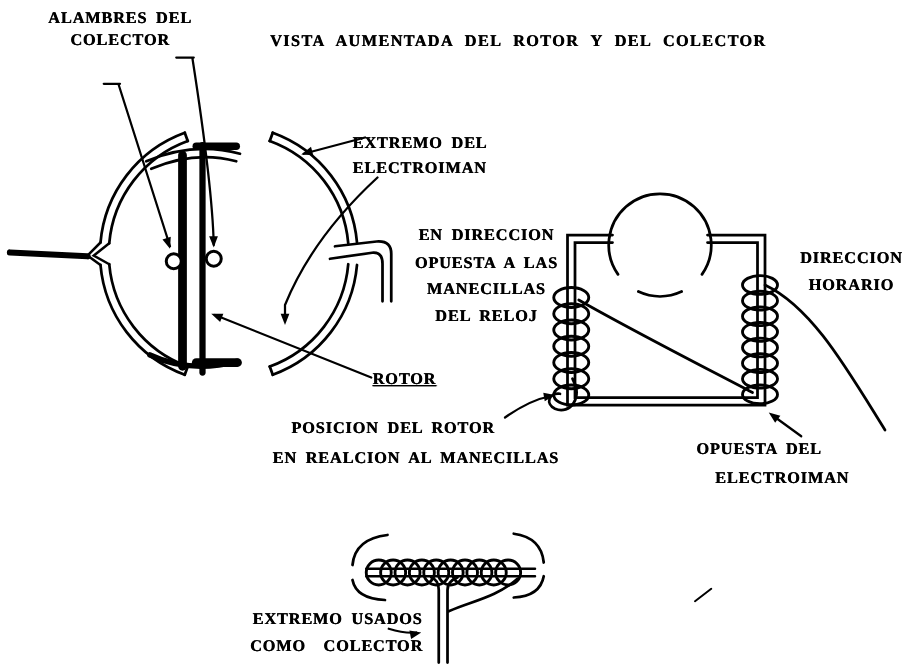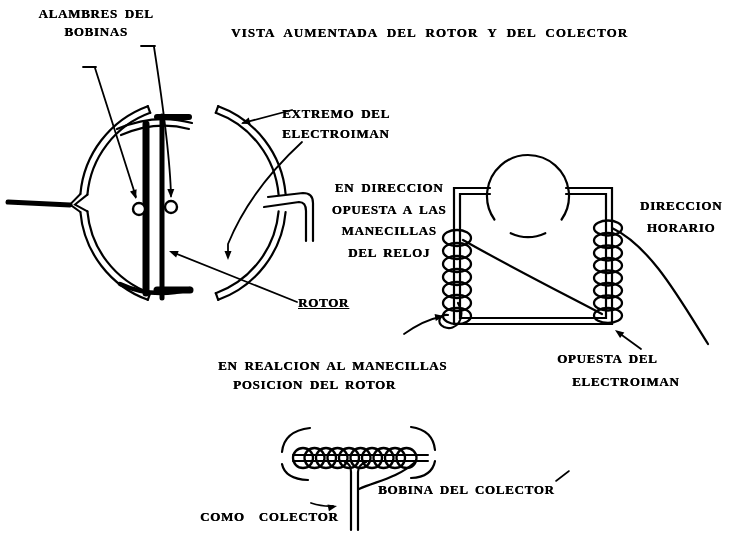--- a/index.html
+++ b/index.html
@@ -123,47 +123,47 @@
     </g>
 
     <g stroke="#000" fill="none" stroke-width="1.8" stroke-linecap="round">
       <path d="M311,503 Q324,507 333,506"></path>
       <polygon fill="#000" stroke="none" points="337,506 328.9,511.2 327.5,504.4"></polygon>
     </g>
   </svg>
 
   <div class="lbl center" style="left:30px;top:5px;width:132px;line-height:18px;">
     <span class="ln">ALAMBRES DEL</span>
-    <span class="ln">BOBINAS</span>
+    <span class="ln">COLECTOR</span>
   </div>
 
-  <div class="lbl title" style="left:231px;top:23px;text-align:center;">VISTA AUMENTADA DEL ROTOR Y DEL COLECTOR</div>
+  <div class="lbl title" style="left:216px;top:23px;text-align:center;">VISTA AUMENTADA DEL ROTOR Y DEL COLECTOR</div>
 
   <div class="lbl" style="left:282px;top:104px;">
     <span class="ln">EXTREMO DEL</span>
     <span class="ln">ELECTROIMAN</span>
   </div>
 
   <div class="lbl center ccw" style="left:320px;top:177px;width:138px;">
     <span class="ln">EN DIRECCION</span>
     <span class="ln">OPUESTA A LAS</span>
     <span class="ln">MANECILLAS</span>
     <span class="ln">DEL RELOJ</span>
   </div>
 
   <div class="lbl center cw" style="left:628px;top:195px;width:106px;">
     <span class="ln">DIRECCION</span>
     <span class="ln">HORARIO</span>
   </div>
 
   <div class="lbl" style="left:298px;top:293px;text-decoration:underline;">ROTOR</div>
 
-  <div class="lbl" style="left:233px;top:332px;margin-top:43px;">POSICION DEL ROTOR</div>
+  <div class="lbl" style="left:233px;top:332px;">POSICION DEL ROTOR</div>
   <div class="lbl" style="left:218px;top:356px;">EN REALCION AL MANECILLAS</div>
 
   <div class="lbl" style="left:557px;top:349px;">OPUESTA DEL</div>
   <div class="lbl" style="left:572px;top:372px;">ELECTROIMAN</div>
 
+  <div class="lbl" style="left:202px;top:485px;">EXTREMO USADOS</div>
   <div class="lbl wide" style="left:200px;top:507px;">COMO COLECTOR</div>
 
-  <div class="lbl" style="left:378px;top:480px;">BOBINA DEL COLECTOR</div>
 
 </div>
 
 </body></html>

